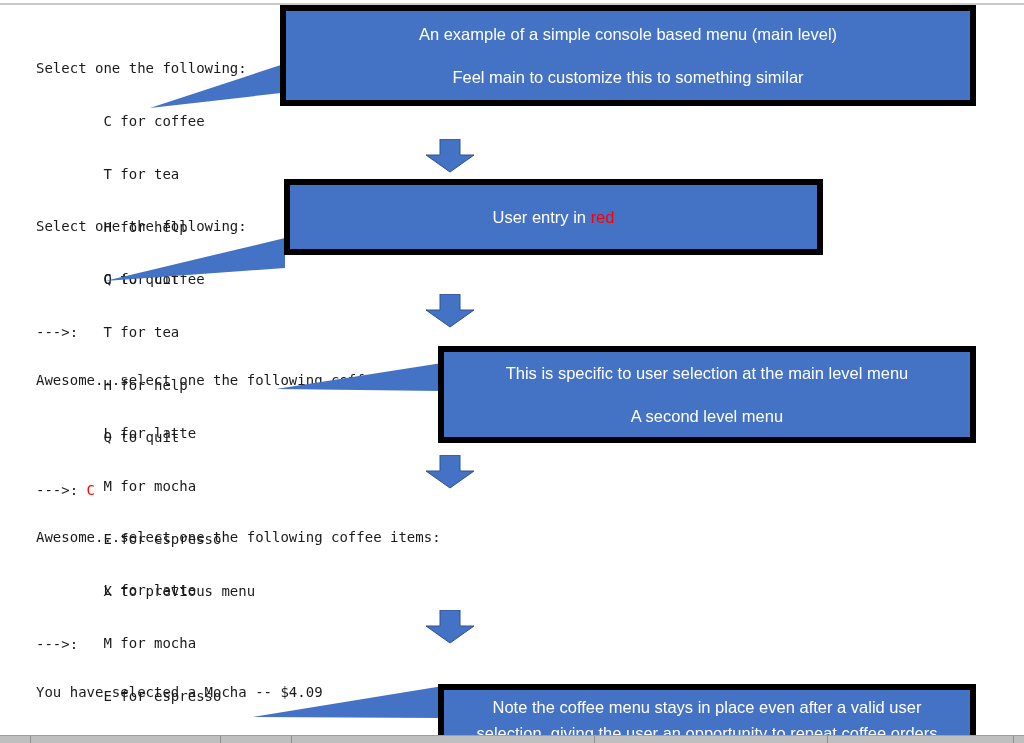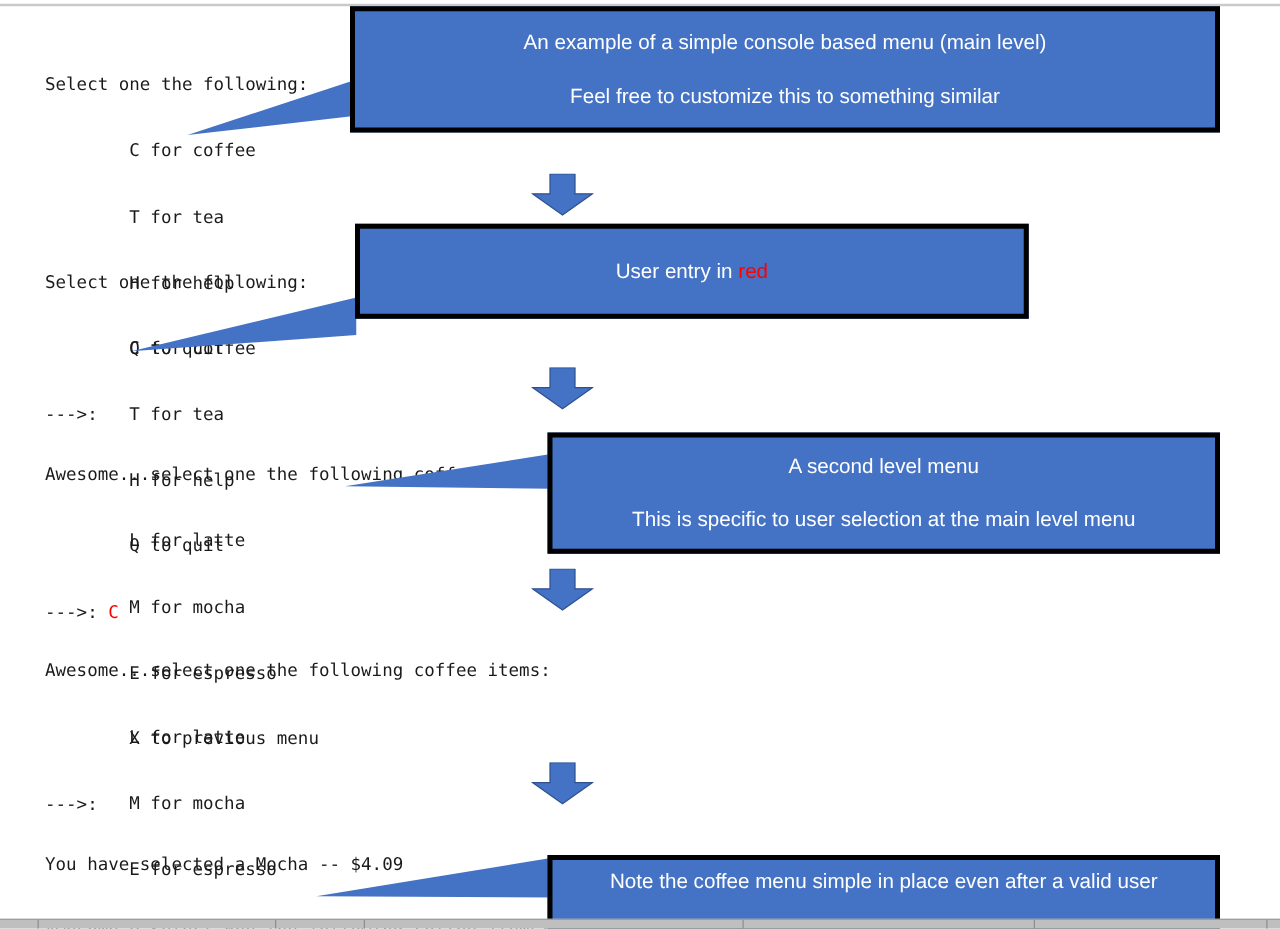--- a/index.html
+++ b/index.html
@@ -56,21 +56,21 @@
     letter-spacing: 0px;
   }
   .user-entry {
     color: #ff0000;
   }
 
   
   .callout {
     position: absolute;
     background: #4472C4;
-    border: 4px solid #000000;
+    border: 6px solid #000000;
     box-sizing: border-box;
     color: #ffffff;
     display: flex;
     flex-direction: column;
     align-items: center;
     justify-content: center;
     text-align: center;
     font-family: "Liberation Sans", sans-serif;
     font-size: 16.5px;
     line-height: 1.35;
@@ -124,21 +124,21 @@
     <div>        Q to quit</div>
     <div>---&gt;:</div>
   </div>
 
   <svg class="tail" style="left:150px; top:62px; width:140px; height:48px;" viewBox="0 0 140 48">
     <polygon points="140,0 140,30 0,46"></polygon>
   </svg>
 
   <div class="callout" style="left:280px; top:5px; width:696px; height:101px;">
     <span class="line">An example of a simple console based menu (main level)</span>
-    <span class="line">Feel free to customize this to something similar</span>
+    <span class="line">Feel main to customize this to something similar</span>
   </div>
 
   <div class="down-arrow" style="left:425px; top:139px;">
     <svg viewBox="0 0 50 34" width="50" height="34">
       <polygon points="15,0 35,0 35,16 49,16 25,33 1,16 15,16"></polygon>
     </svg>
   </div>
 
   <div class="console" style="left:36px; top:183px;">
     <div>Select one the following:</div>
@@ -170,22 +170,22 @@
     <div>        E for espresso</div>
     <div>        X to previous menu</div>
     <div>---&gt;:</div>
   </div>
 
   <svg class="tail" style="left:276px; top:363px; width:166px; height:36px;" viewBox="0 0 166 36">
     <polygon points="166,0 166,28 0,26"></polygon>
   </svg>
 
   <div class="callout" style="left:438px; top:346px; width:538px; height:97px;">
+    <span class="line">This is specific to user selection at the main level menu</span>
     <span class="line">A second level menu</span>
-    <span class="line">This is specific to user selection at the main level menu</span>
   </div>
 
   <div class="down-arrow" style="left:425px; top:455px;">
     <svg viewBox="0 0 50 34" width="50" height="34">
       <polygon points="15,0 35,0 35,16 49,16 25,33 1,16 15,16"></polygon>
     </svg>
   </div>
 
   <div class="console" style="left:36px; top:494px;">
     <div>Awesome...select one the following coffee items:</div>
@@ -208,21 +208,22 @@
     
     
     
   </div>
 
   <svg class="tail" style="left:253px; top:686px; width:190px; height:40px;" viewBox="0 0 190 40">
     <polygon points="190,0 190,32 0,31"></polygon>
   </svg>
 
   <div class="callout" style="left:438px; top:684px; width:538px; height:59px; justify-content:flex-start; padding-top:6px;">
-    <span class="line">Note the coffee menu simple in place even after a valid user</span>
+    <span class="line">Note the coffee menu stays in place even after a valid user</span>
+    <span class="line" style="margin-top:4px;">selection, giving the user an opportunity to repeat coffee orders</span>
   </div>
 
   <div class="bottom-strip">
     <div class="divider" style="left:30px;"></div>
     <div class="divider" style="left:220px;"></div>
     <div class="divider" style="left:291px;"></div>
     <div class="divider" style="left:594px;"></div>
     <div class="divider" style="left:827px;"></div>
     <div class="divider" style="left:1013px;"></div>
   </div>

